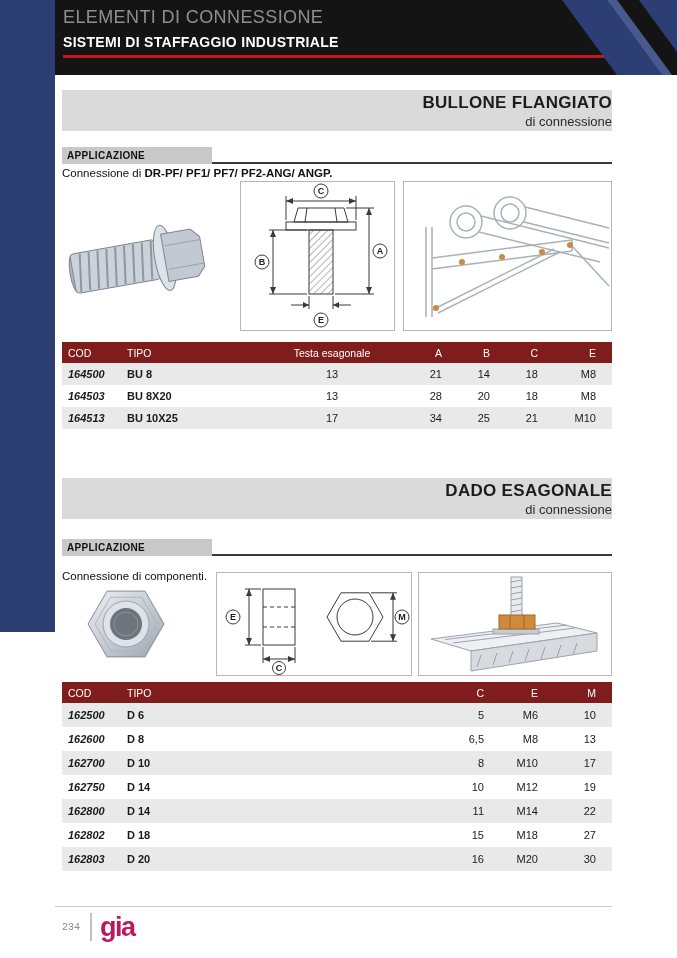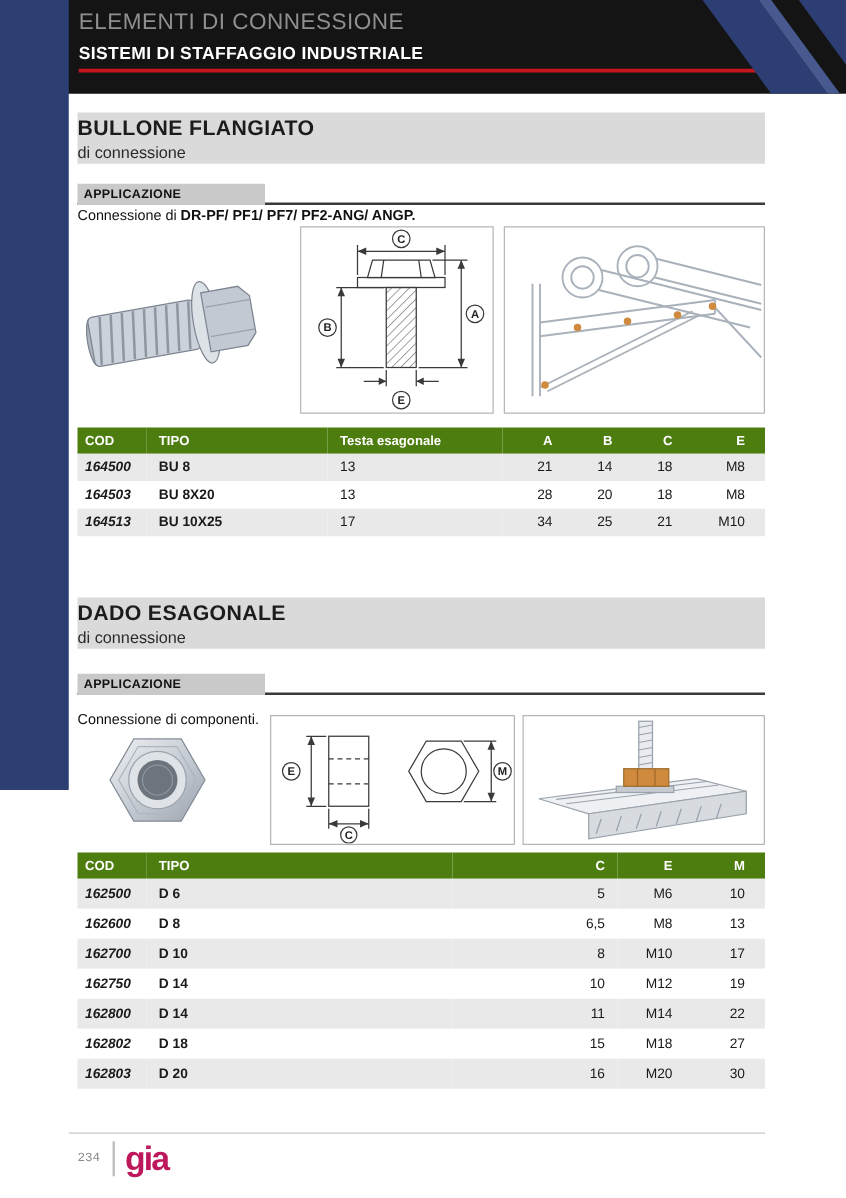--- a/index.html
+++ b/index.html
@@ -10,46 +10,46 @@
   
   .header { position:absolute; top:0; left:0; width:677px; height:75px; background:#141414; }
   .accent-bar { position:absolute; top:0; left:0; width:55px; height:632px; background:#2c3e72; z-index:4; }
   .header-text { position:absolute; left:63px; top:7px; z-index:3; }
   .h-line1 { font-size:18px; color:#8f8f8f; font-weight:400; letter-spacing:0.4px; }
   .h-line2 { font-size:14px; color:#ffffff; font-weight:700; margin-top:6px; letter-spacing:0.3px; }
   .h-redline { position:absolute; left:63px; top:55px; width:577px; height:3px; background:#c4161c; z-index:1; }
   .ribbons { position:absolute; right:0; top:0; width:190px; height:75px; z-index:2; display:block; }
 
   
-  .section-bar { position:absolute; left:62px; width:550px; height:41px; background:#dadada; text-align:left; padding-top:3px; }
+  .section-bar { position:absolute; left:62px; width:550px; height:41px; background:#dadada; text-align:right; padding-top:3px; }
   .sec-title { font-size:17px; font-weight:700; color:#1c1c1c; letter-spacing:0.3px; }
   .sec-sub { font-size:13px; color:#2a2a2a; margin-top:1px; }
 
   .app-bar { position:absolute; left:62px; width:550px; height:17px; border-bottom:2px solid #3a3a3a; }
   .app-chip { width:150px; height:17px; background:#c9c9c9; font-size:10px; font-weight:700; line-height:17px; padding-left:5px; letter-spacing:0.3px; color:#111; }
 
   .caption { position:absolute; left:62px; font-size:11.5px; color:#111; }
 
   .img-row { position:absolute; left:62px; width:550px; display:flex; justify-content:space-between; align-items:flex-start; }
   .img-box { border:1px solid #b7b7b7; background:#fff; overflow:hidden; }
   svg { display:block; }
   svg text { font-family:"Liberation Sans", sans-serif; }
 
   
   table.spec { position:absolute; left:62px; width:550px; border-collapse:collapse; table-layout:fixed; }
-  .spec th { background:#4d7c0f; color:#fff; font-size:10.5px; font-weight:700; height:21px; padding:0 10px; }
+  .spec th { background:#7f1d1d; color:#fff; font-size:10.5px; font-weight:400; height:21px; padding:0 10px; }
   .spec td { font-size:11px; height:22px; padding:0 10px; color:#1a1a1a; }
   #table2 td { height:24px; }
   .spec tbody tr:nth-child(odd) td { background:#e9e9e9; }
   .spec tbody tr:nth-child(even) td { background:#ffffff; }
   .spec th:first-child, .spec td:first-child { padding-left:6px; }
   .spec th:last-child, .spec td:last-child { padding-right:16px; }
   .cod { font-weight:700; font-style:italic; }
   .tipo { font-weight:700; }
-  .c-l { text-align:left; } .c-c { text-align:left; } .c-r { text-align:right; }
+  .c-l { text-align:left; } .c-c { text-align:center; } .c-r { text-align:right; }
 
   
   .footer-line { position:absolute; left:55px; top:906px; width:557px; height:1px; background:#c9c9c9; }
   .footer { position:absolute; left:62px; top:913px; display:flex; align-items:center; }
   .page-num { font-size:10px; color:#8a8a8a; margin-right:10px;font-family:Liberation Mono, monospace; }
   .f-sep { width:2px; height:28px; background:#c2c2c2; margin-right:8px; }
   .logo { font-size:27px; font-weight:700; color:#be185d; letter-spacing:-1.5px; line-height:28px; }
 </style>
 </head>
 <body>

